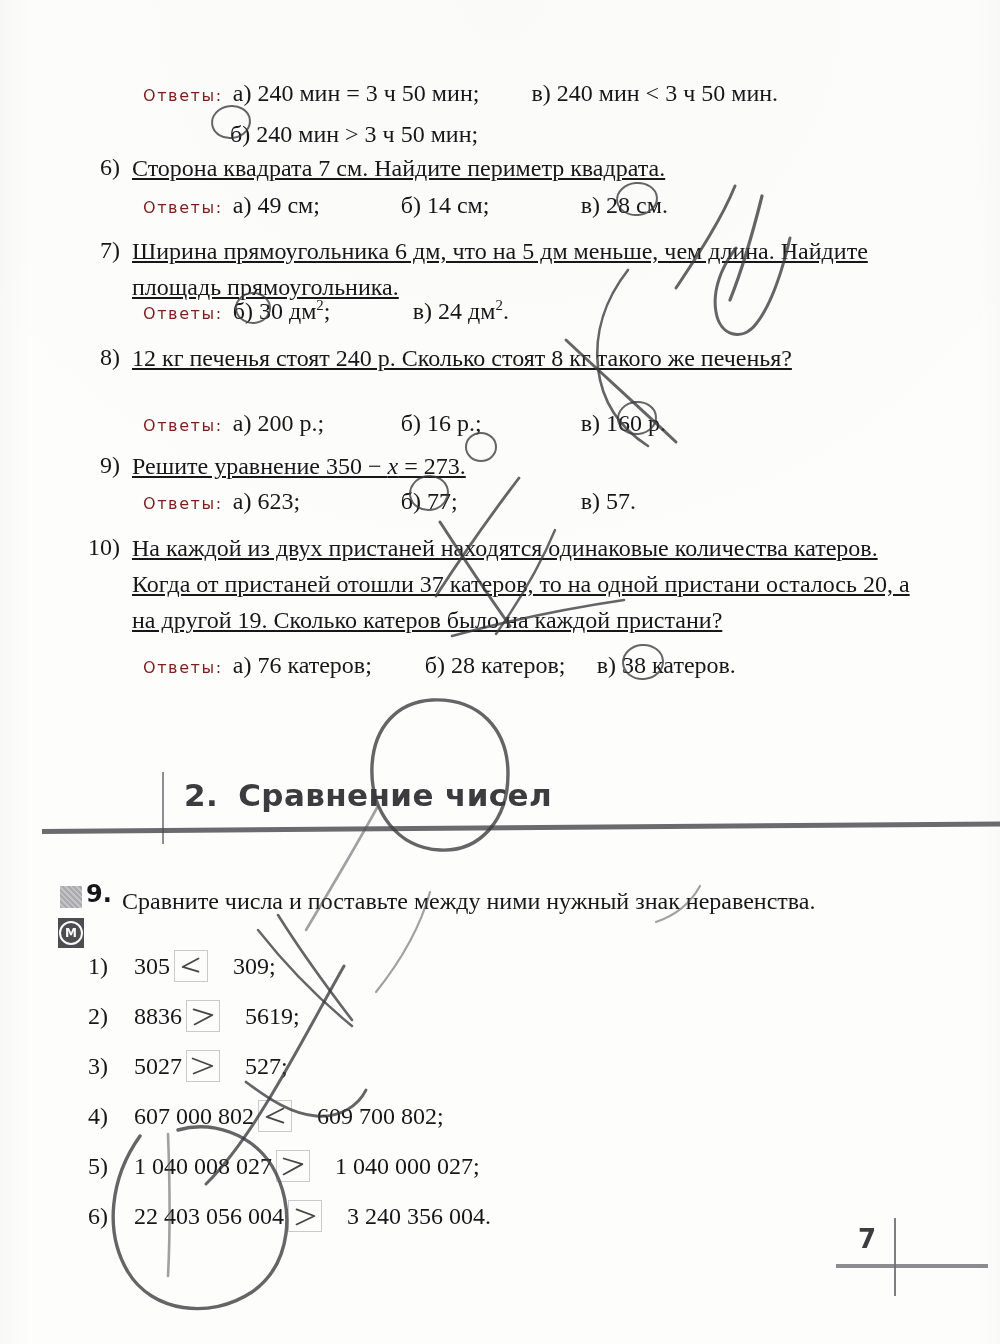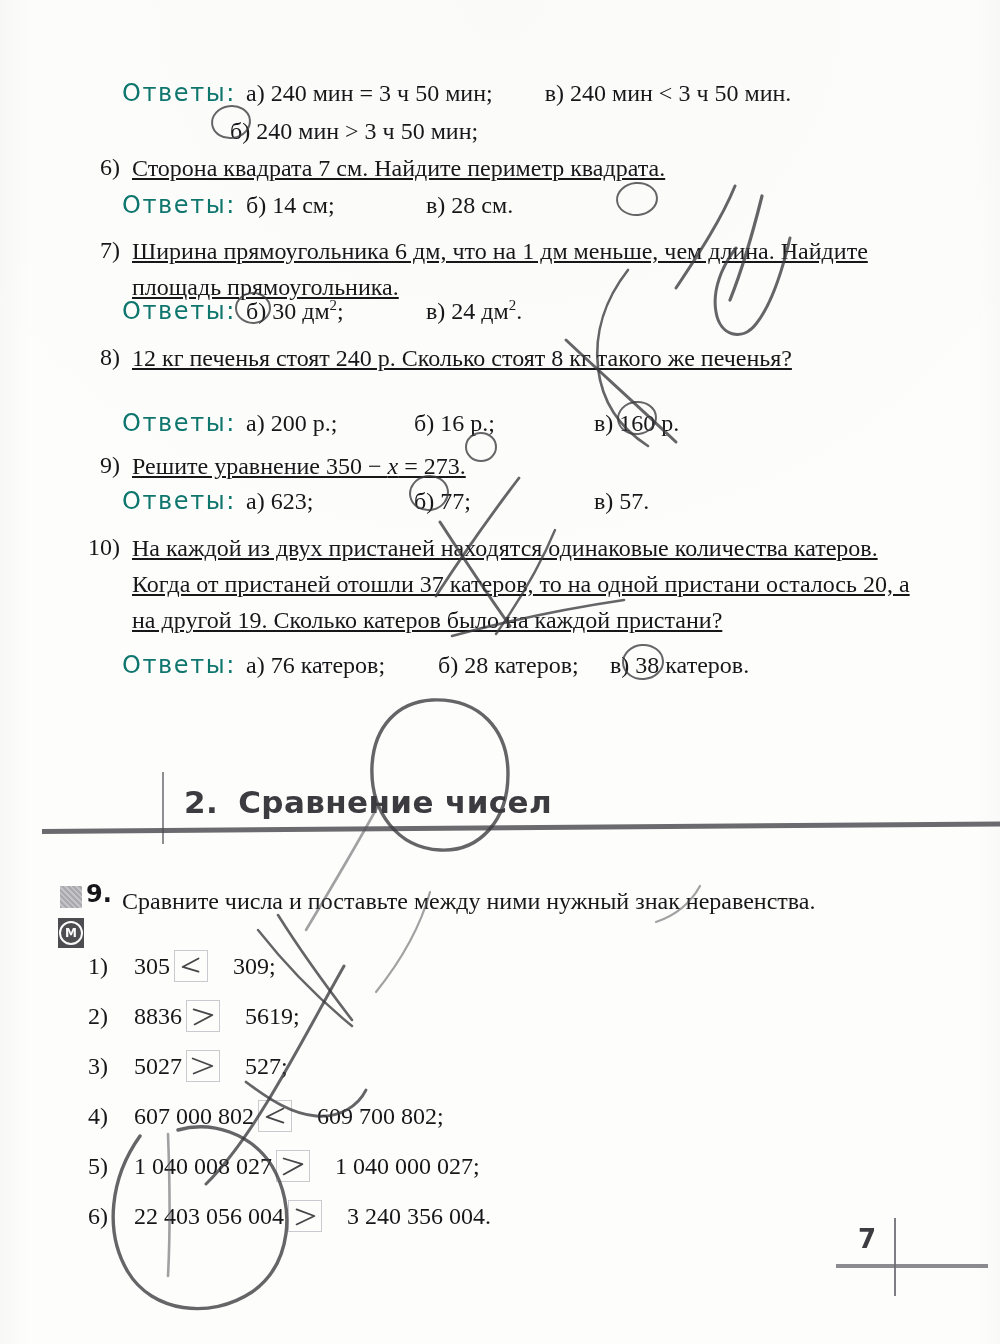--- a/index.html
+++ b/index.html
@@ -22,22 +22,23 @@
       linear-gradient(270deg, rgba(0,0,0,0.015) 0px, rgba(0,0,0,0) 26px),
       #fdfdfc;
     pointer-events:none;
   }
 
   
   .block{position:absolute;}
   .ans-label{
     font-family:"DejaVu Sans","Liberation Sans",sans-serif;
     letter-spacing:1.6px;
-    font-size:24px;
-    color:#0f766e;
+    font-size:16px;
+    color:#7f1d1d;
+    margin-left:21px;
   }
 
   .q-row{position:absolute;display:flex;align-items:flex-start;}
   .q-num{
     width:46px;text-align:right;
     font-size:24px;line-height:34px;
     flex:0 0 46px;
     color:#17171a;
   }
   .q-body{
@@ -52,21 +53,21 @@
   .ansline .lbl{margin-right:10px;}
   .opt{white-space:nowrap;}
 
   
   .sec-wrap{position:absolute;left:150px;top:772px;width:820px;height:72px;}
   .sec-vline{
     position:absolute;left:12px;top:0;width:2px;height:72px;
     background:#8e8e93;
   }
   .sec-title{
-    position:absolute;left:34px;top:12px;
+    position:absolute;left:34px;top:5px;
     font-family:"DejaVu Sans","Liberation Sans",sans-serif;
     font-weight:bold;font-size:31px;letter-spacing:0.4px;
     color:#3b3b40;
   }
   .sec-title .num{margin-right:20px;}
   .sec-rule{
     position:absolute;left:-108px;top:57px;width:964px;height:5px;
     background:#4a4a4f;
     transform:rotate(-0.45deg);transform-origin:left center;
     opacity:.82;
@@ -151,28 +152,29 @@
     </div>
   </div>
 
   <div class="q-row" style="left:74px;top:150px;">
     <div class="q-num">6)</div>
     <div class="q-body wide">Сторона квадрата 7 см. Найдите периметр квадрата.</div>
   </div>
   <div class="block" style="left:122px;top:188px;">
     <div class="ansline">
       <span class="ans-label lbl">Ответы:</span>
+      <span class="opt" style="width:168px;display:inline-block;">а) 49 см;</span>
       <span class="opt" style="width:180px;display:inline-block;">б) 14 см;</span>
       <span class="opt">в) 28 см.</span>
     </div>
   </div>
 
   <div class="q-row" style="left:74px;top:233px;">
     <div class="q-num">7)</div>
-    <div class="q-body wide">Ширина прямоугольника 6 дм, что на 1 дм меньше, чем дли­на. Найдите площадь прямоугольника.</div>
+    <div class="q-body wide">Ширина прямоугольника 6 дм, что на 5 дм меньше, чем дли­на. Найдите площадь прямоугольника.</div>
   </div>
   <div class="block" style="left:122px;top:294px;">
     <div class="ansline">
       <span class="ans-label lbl">Ответы:</span>
       <span class="opt" style="width:180px;display:inline-block;">б) 30 дм<sup>2</sup>;</span>
       <span class="opt">в) 24 дм<sup>2</sup>.</span>
     </div>
   </div>
 
   <div class="q-row" style="left:74px;top:340px;">

